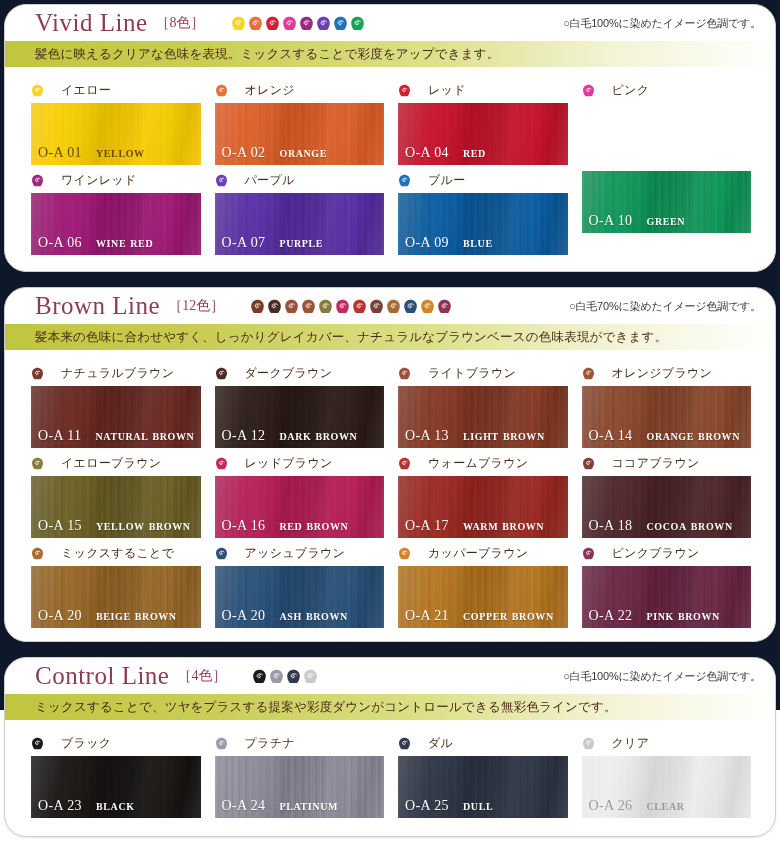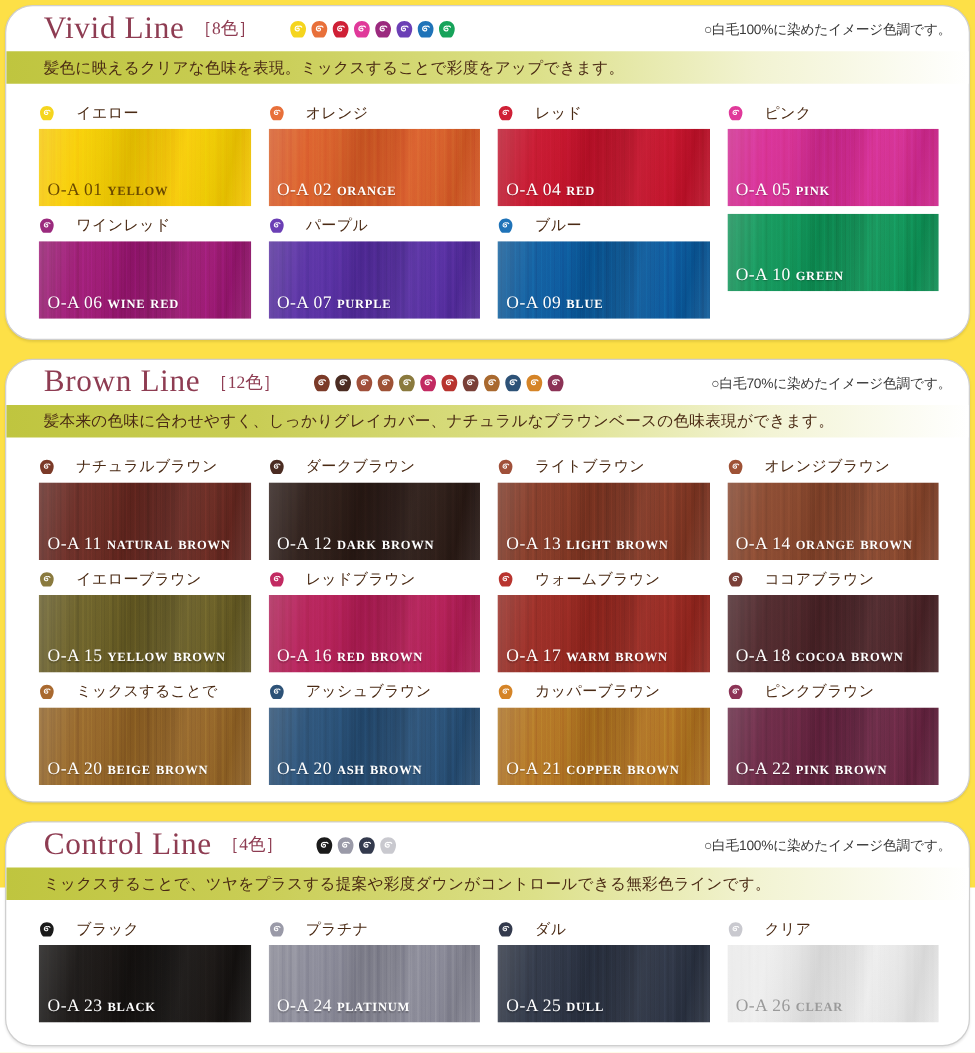--- a/index.html
+++ b/index.html
@@ -2,21 +2,21 @@
 <html><head>
 <meta charset="utf-8">
 <style>
   * { box-sizing: border-box; margin: 0; padding: 0; }
   html, body {
     width: 780px; height: 842px;
     background: #ffffff;
     font-family: "Liberation Sans", "DejaVu Sans", sans-serif;
     overflow: hidden;
   }
-  .page { position: relative; width: 780px; height: 710px; background: #fde047; padding-left: 20px; }
+  .page { position: relative; width: 780px; height: 710px; background: #0f172a; padding-left: 20px; }
 
   
   .panel {
     position: absolute;
     left: 4px; right: 4px;
     background: #fff;
     border: 1px solid #cfcfcf;
     border-radius: 22px;
     box-shadow: 0 1px 2px rgba(0,0,0,.10);
     overflow: hidden;
@@ -124,21 +124,21 @@
       rgba(255,255,255,.20) 0%,
       rgba(255,255,255,.05) 18%,
       rgba(0,0,0,.10) 42%,
       rgba(255,255,255,.06) 66%,
       rgba(0,0,0,.09) 88%,
       rgba(255,255,255,.10) 100%);
   }
   .swatch .code {
     position: absolute;
     left: 7px; bottom: 4px;
-    display: flex; align-items: baseline; gap: 4px;
+    display: flex; align-items: baseline; gap: 14px;
     z-index: 3;
     text-shadow: 0 1px 1px rgba(0,0,0,.25);
   }
   .swatch.light .code { text-shadow: none; }
   .code-num {
     font-family: "Liberation Serif", "DejaVu Serif", serif;
     font-size: 14px;
     letter-spacing: .4px;
   }
   .code-en {
@@ -267,29 +267,20 @@
           </div>
           <div class="cell">
             <div class="cell-label">
               <span class="hicon"><svg width="13" height="13" viewBox="0 0 24 24">
                   <path d="M12 1.3C6.2 1.3 1.9 5.6 1.9 11.2c0 4 1.6 7.6 3.3 9.9 .6 .8 1.3 1.4 2 1.4h9.6c.7 0 1.4-.6 2-1.4 1.7-2.3 3.3-5.9 3.3-9.9C22.1 5.6 17.8 1.3 12 1.3z" fill="#e0399a"></path>
                   <path d="M12.6 8.0c-2.0-.5-3.9.6-4.3 2.4-.35 1.6 .65 3.1 2.3 3.5 1.25 .3 2.4-.25 2.75-1.35 .3-.95-.25-1.9-1.2-2.15-.75-.2-1.45.15-1.65.8" fill="none" stroke="#ffffff" stroke-width="1.5" stroke-linecap="round"></path>
                   <path d="M13.2 8.05c1.3-.35 2.6 .0 3.45 .95" fill="none" stroke="#ffffff" stroke-width="1.5" stroke-linecap="round"></path>
                 </svg></span>
               <span class="cell-name">ピンク</span>
             </div>
-            <div class="swatch ">
-              <div class="base" style="background:linear-gradient(95deg,#cc2189 0%,#e0319b 30%,#cc2189 58%,#e0319b 80%,#cc2189 100%)"></div>
-              <div class="strands"></div>
-              <div class="sheen"></div>
-              <div class="code" style="color:#ffffff">
-                <span class="code-num">O-A 05</span>
-                <span class="code-en">PINK</span>
-              </div>
-            </div>
           </div>
           <div class="cell">
             <div class="cell-label">
               <span class="hicon"><svg width="13" height="13" viewBox="0 0 24 24">
                   <path d="M12 1.3C6.2 1.3 1.9 5.6 1.9 11.2c0 4 1.6 7.6 3.3 9.9 .6 .8 1.3 1.4 2 1.4h9.6c.7 0 1.4-.6 2-1.4 1.7-2.3 3.3-5.9 3.3-9.9C22.1 5.6 17.8 1.3 12 1.3z" fill="#9b2a7e"></path>
                   <path d="M12.6 8.0c-2.0-.5-3.9.6-4.3 2.4-.35 1.6 .65 3.1 2.3 3.5 1.25 .3 2.4-.25 2.75-1.35 .3-.95-.25-1.9-1.2-2.15-.75-.2-1.45.15-1.65.8" fill="none" stroke="#ffffff" stroke-width="1.5" stroke-linecap="round"></path>
                   <path d="M13.2 8.05c1.3-.35 2.6 .0 3.45 .95" fill="none" stroke="#ffffff" stroke-width="1.5" stroke-linecap="round"></path>
                 </svg></span>
               <span class="cell-name">ワインレッド</span>
             </div>

